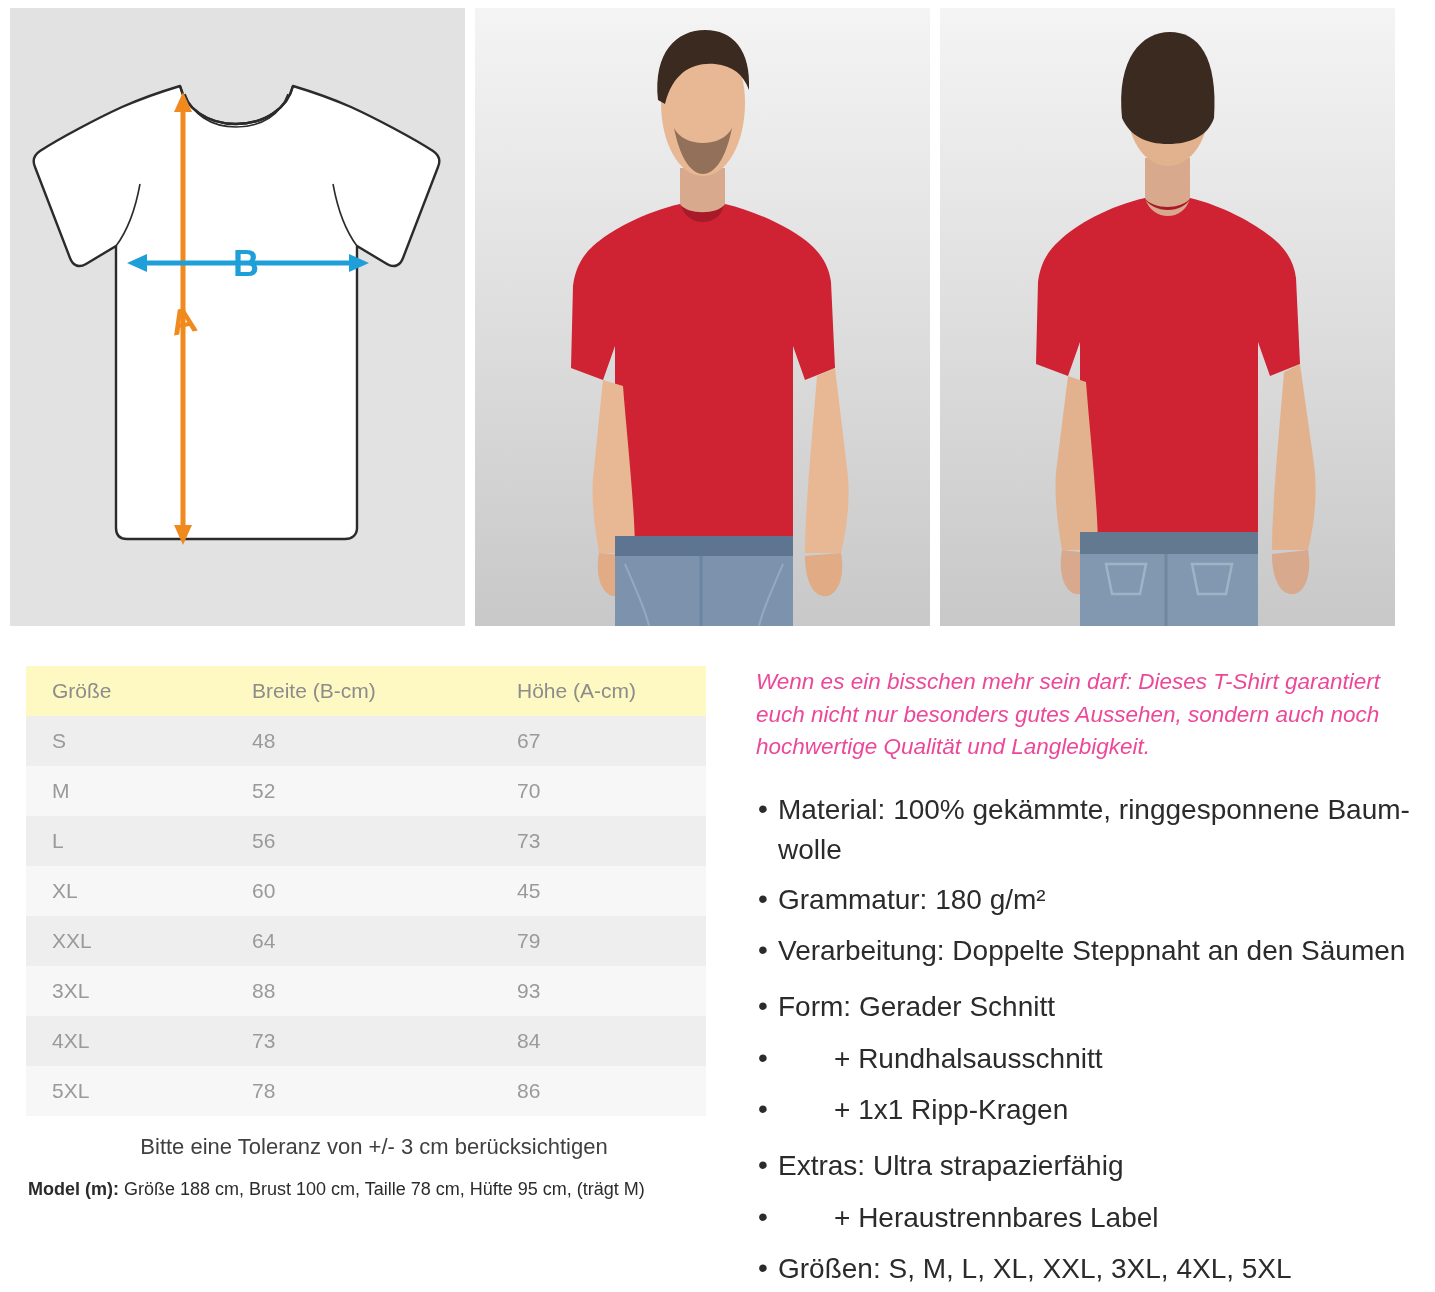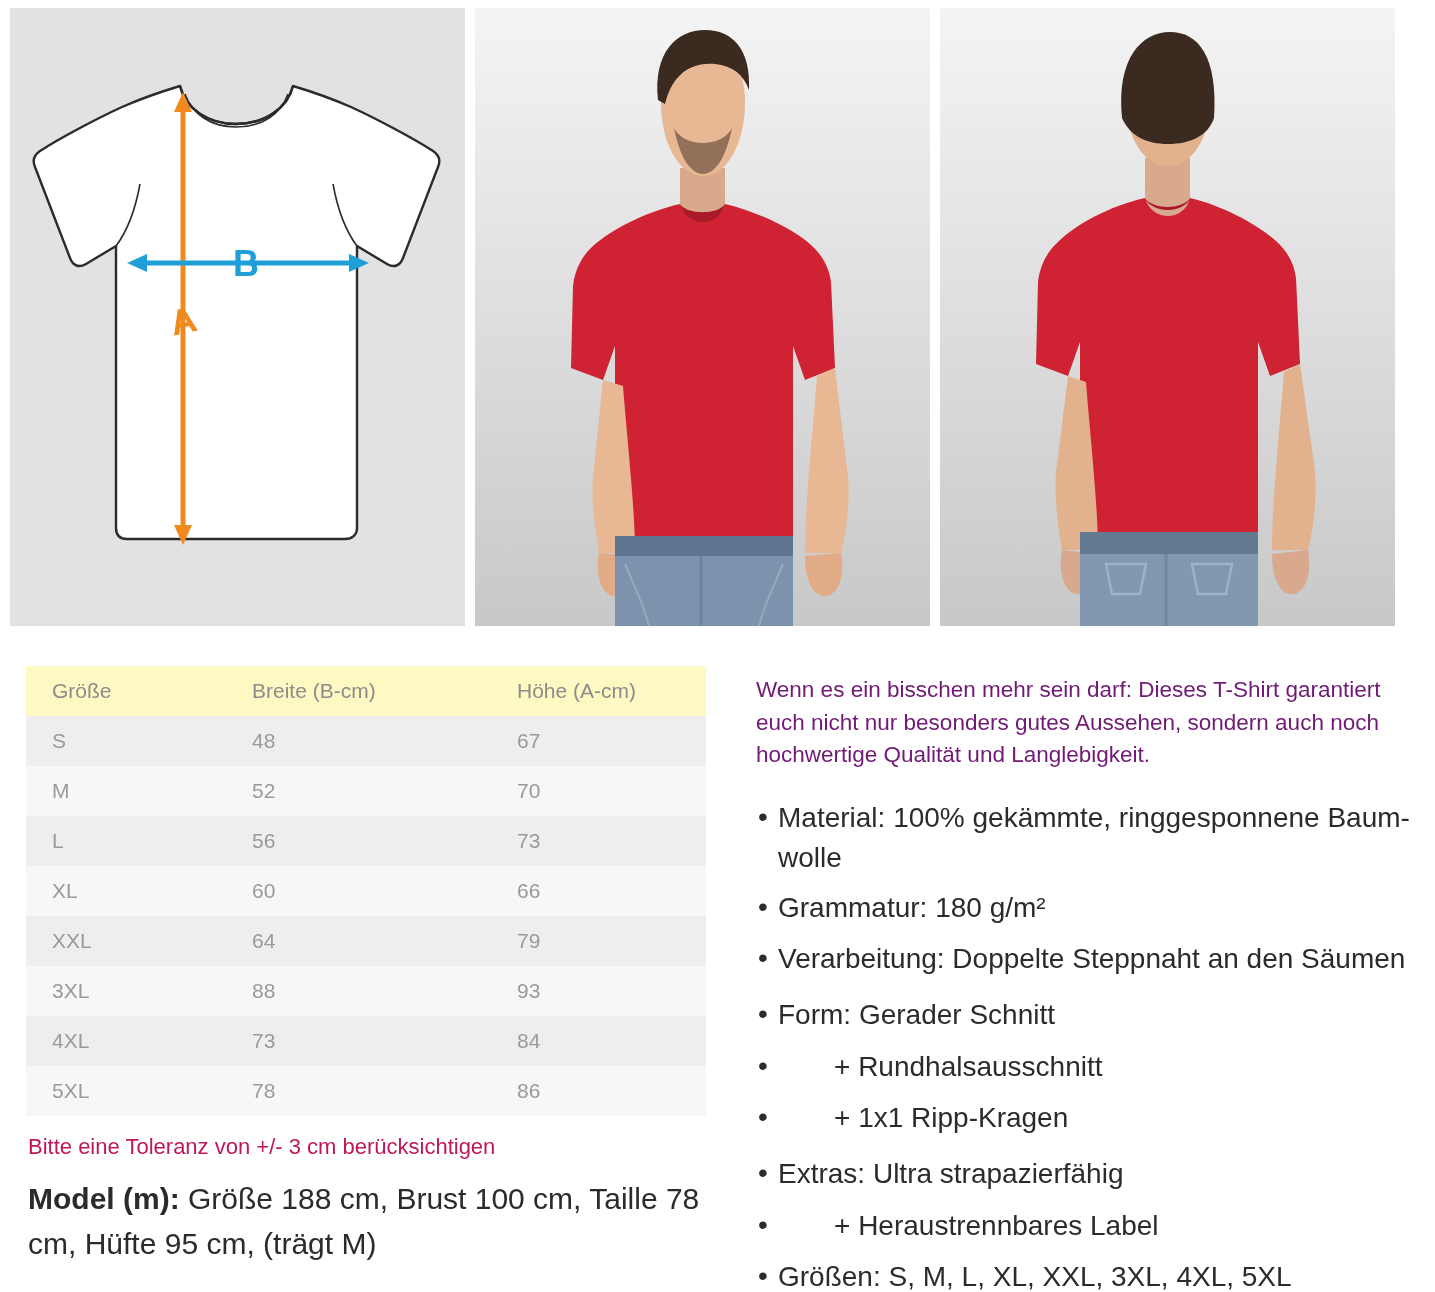--- a/index.html
+++ b/index.html
@@ -79,38 +79,40 @@
     color: #9a9a9a;
   }
   table.size-table tr.odd td { background: #eeeeee; }
   table.size-table tr.even td { background: #f7f7f7; }
   table.size-table col.c1 { width: 200px; }
   table.size-table col.c2 { width: 265px; }
   table.size-table col.c3 { width: 215px; }
 
   .tolerance {
     font-size: 22px;
-    color: #be185d;
+    color: #404040;
     margin: 18px 0 0 2px;
+    text-align: center;
   }
   .model-line {
-    font-size: 30px;
+    font-size: 18px;
     color: #2b2b2b;
     margin: 16px 0 0 2px;
     line-height: 1.5;
     max-width: 690px;
   }
   .model-line b { font-weight: bold; }
 
   .intro {
     font-size: 22.5px;
     line-height: 1.45;
-    color: #701a75;
-    margin: 8px 0 26px 0;
+    color: #ec4899;
+    margin: 0 0 26px 0;
     max-width: 665px;
+    font-style: italic;
   }
   ul.features {
     list-style: none;
     margin: 0;
     padding: 0;
     font-size: 28px;
     line-height: 1.42;
     color: #2b2b2b;
   }
   ul.features > li {
@@ -260,21 +262,21 @@
           <td>70</td>
         </tr>
         <tr class="odd">
           <td>L</td>
           <td>56</td>
           <td>73</td>
         </tr>
         <tr class="even">
           <td>XL</td>
           <td>60</td>
-          <td>66</td>
+          <td>45</td>
         </tr>
         <tr class="odd">
           <td>XXL</td>
           <td>64</td>
           <td>79</td>
         </tr>
         <tr class="even">
           <td>3XL</td>
           <td>88</td>
           <td>93</td>

